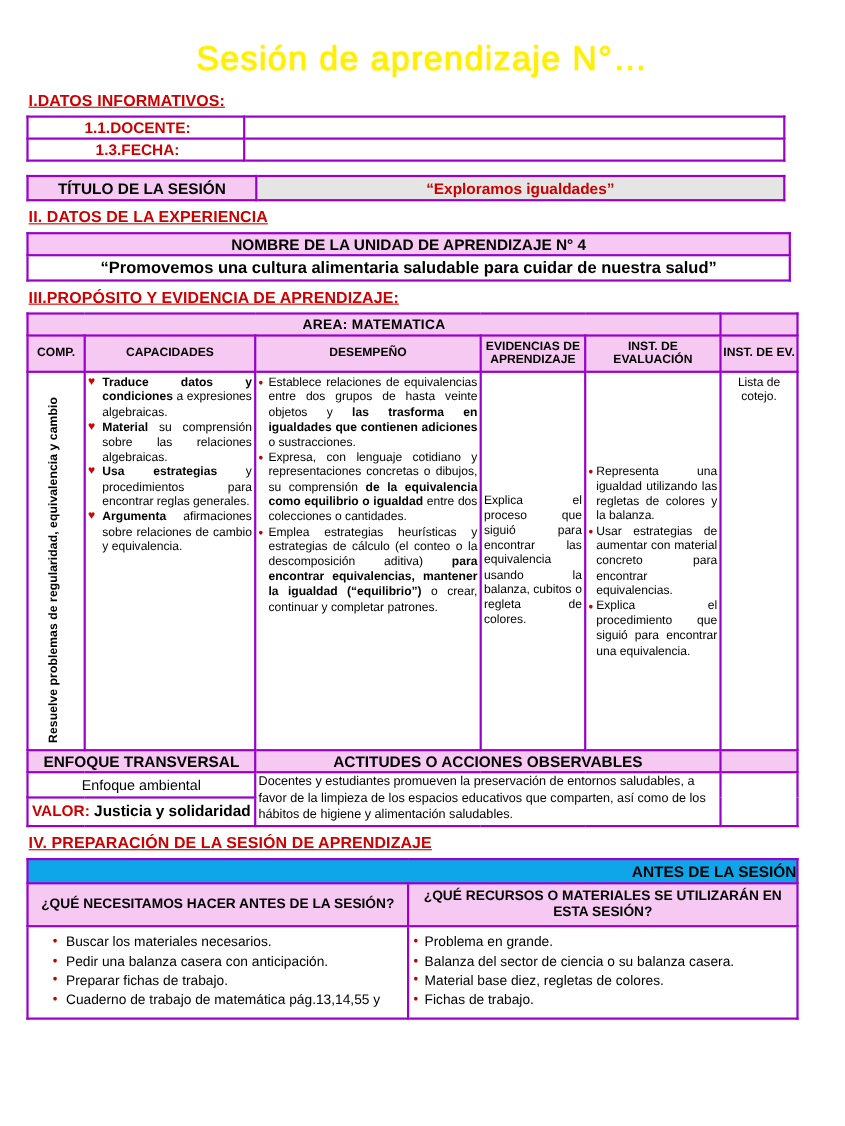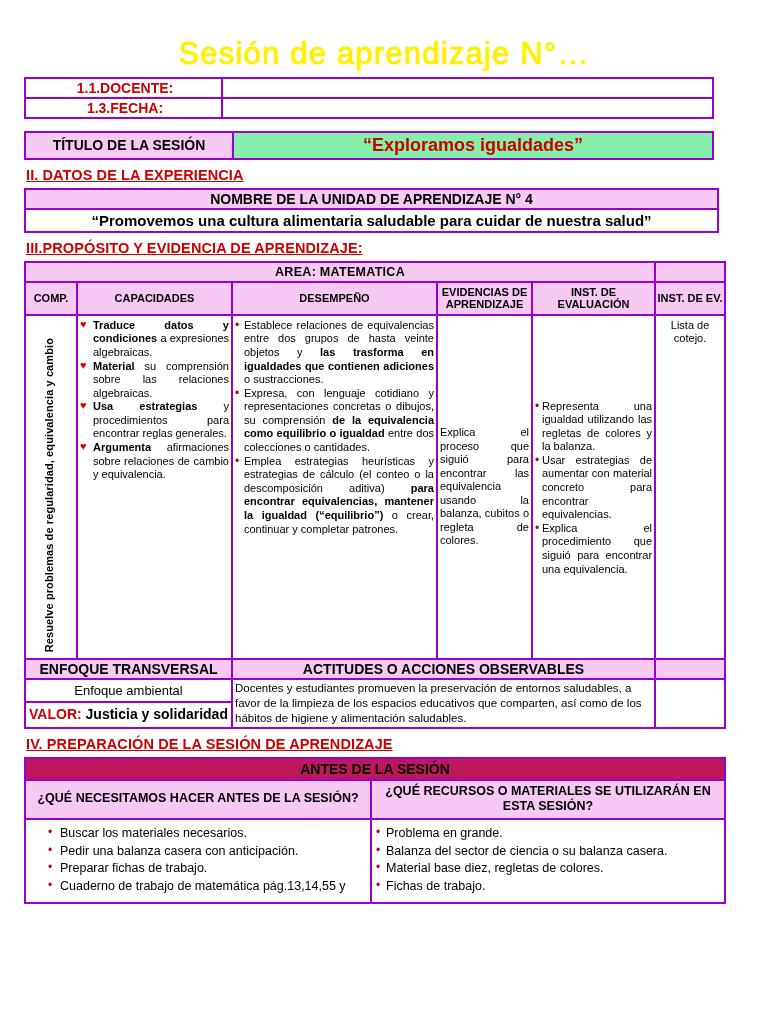--- a/index.html
+++ b/index.html
@@ -50,22 +50,22 @@
   }
   .t-datos .val { font-size: 12.5px; padding-left: 6px; background:#fff; }
 
   
   .t-titulo { width: 690px; margin: 12px 0 0 4px; }
   .t-titulo .k {
     width: 208px; text-align:center; font-weight:bold; font-size:14px;
     background:#F6C9F2; padding: 2px 0;
   }
   .t-titulo .v {
-    text-align:center; color:#CC0000; font-weight:bold; font-size:18px;
-    background:#86efac; padding: 2px 0;
+    text-align:center; color:#CC0000; font-weight:bold; font-size:14px;
+    background:#e5e5e5; padding: 2px 0;
   }
 
   
   .t-unidad { width: 695px; margin: 0 0 0 4px; }
   .t-unidad .hd {
     text-align:center; font-weight:bold; font-size:14px; background:#F6C9F2;
     padding:1px 0;
   }
   .t-unidad .bd {
     text-align:center; font-weight:bold; font-size:15px; background:#fff;
@@ -116,34 +116,35 @@
 
   
   .ent-head { text-align:center; font-weight:bold; font-size:14px; background:#F6C9F2; padding:1px 0;}
   .ent-cell { text-align:center; font-size:13px; background:#fff; padding:2px 0; }
   .ent-valor { text-align:center; font-size:14px; background:#fff; font-weight:bold; padding:2px 4px; line-height:1.2;}
   .ent-valor .vk { color:#CC0000; }
   .ent-body { font-size:11.5px; background:#fff; vertical-align: top; padding:3px 4px; line-height:1.3;}
 
   
   .t-antes { width: 700px; margin: 0 0 0 4px; table-layout: fixed; }
-  .t-antes .bighead { text-align:center; font-weight:bold; font-size:14px; background:#be185d; padding:2px 0;}
+  .t-antes .bighead { text-align:right; font-weight:bold; font-size:14px; background:#0ea5e9; padding:2px 0;}
   .t-antes .subhead { text-align:center; font-weight:bold; font-size:12.5px; background:#F6C9F2; padding:3px 4px; line-height:1.25;}
   .t-antes .listcell { background:#fff; vertical-align: top; padding:3px 4px 6px 4px; }
   .t-antes ul.dots > li { font-size:12.5px; line-height:1.42; text-align:left; padding-left:10px;}
   .t-antes ul.dots.indent > li { padding-left: 30px; }
   .t-antes ul.dots.indent > li::before { left: 18px; }
 </style>
 </head>
 <body>
 
 <div class="page">
 
   <div class="doc-title">Sesión de aprendizaje N°…</div>
 
+  <div class="sec-head">I.DATOS INFORMATIVOS: </div>
 
   <table class="t-datos">
     <tbody>
         <tr>
       <td class="lbl">1.1.DOCENTE:</td>
       <td class="val"></td>
     </tr>
     <tr>
       <td class="lbl">1.3.FECHA:</td>
       <td class="val"></td>

